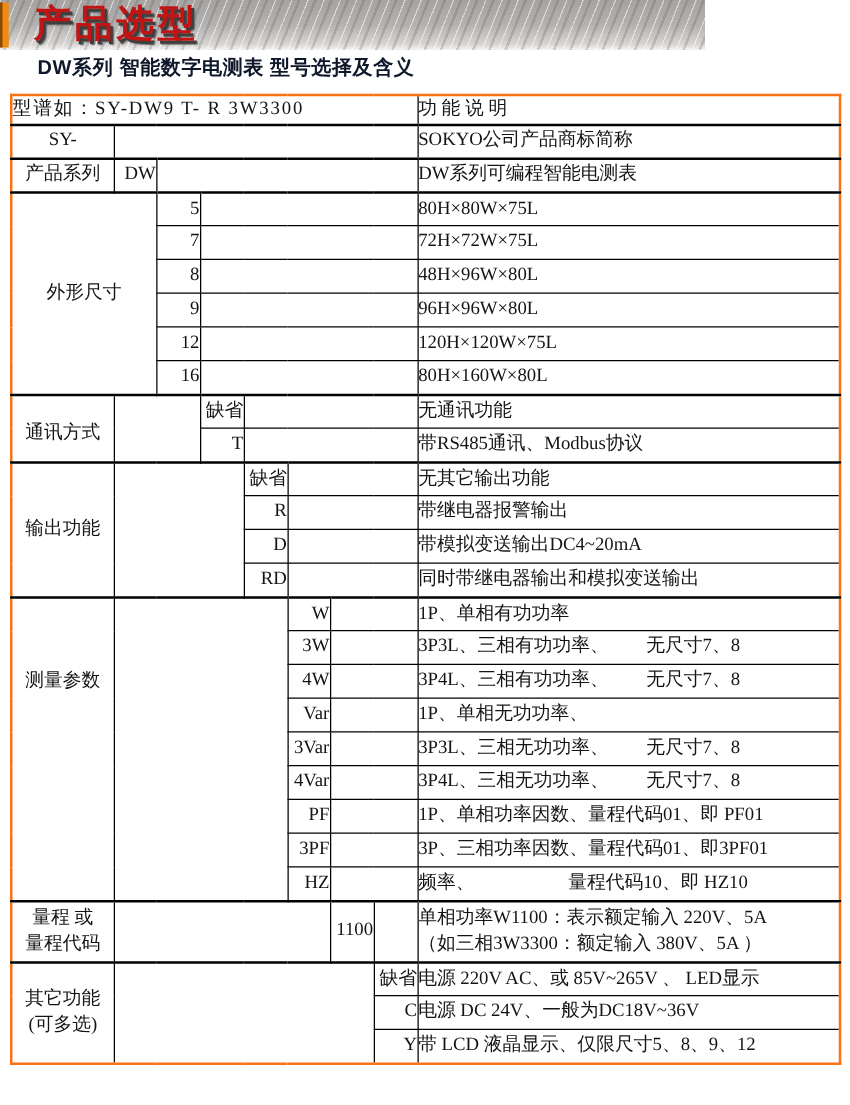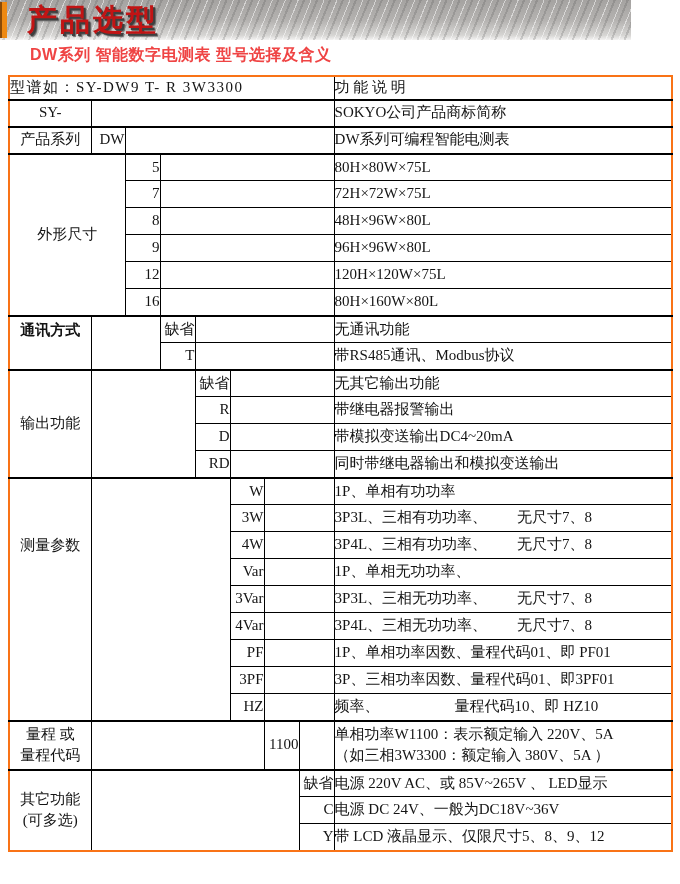--- a/index.html
+++ b/index.html
@@ -3,21 +3,21 @@
 <meta charset="utf-8">
 <style>
   html,body{margin:0;padding:0;}
   body{
     width:680px;height:884px;position:relative;overflow:hidden;
     background:#ffffff;
     font-family:"Liberation Serif","DejaVu Serif",serif;
   }
   
   .banner{
-    position:absolute;left:0;top:0;width:631px;height:40px;
+    position:absolute;left:0;top:0;width:564px;height:40px;
     background-color:#b2b0ae;
     background-image:
       repeating-linear-gradient(112deg,
         rgba(255,255,255,0.50) 0 1px,
         rgba(255,255,255,0)   1px 5px,
         rgba(70,70,70,0.20)   5px 7px,
         rgba(255,255,255,0)   7px 12px),
       linear-gradient(180deg,#a5a3a1 0%,#b4b2b0 50%,#d6d5d3 88%,#f4f3f2 100%);
   }
   .banner-bar{
@@ -27,21 +27,21 @@
   .banner-title{
     position:absolute;left:27px;top:1px;margin:0;
     font-family:"Liberation Sans","DejaVu Sans",sans-serif;
     font-size:30px;line-height:38px;font-weight:bold;
     color:#c21414;letter-spacing:3px;
     text-shadow:2px 2px 0 #3f3f3f,3px 3px 1px #6a6a6a;
   }
   .subtitle{
     position:absolute;left:30px;top:44px;margin:0;
     font-family:"Liberation Sans","DejaVu Sans",sans-serif;
-    font-size:16px;line-height:22px;font-weight:bold;color:#ef4444;
+    font-size:16px;line-height:22px;font-weight:bold;color:#0f172a;
     letter-spacing:0.5px;
   }
   
   .tablewrap{position:absolute;left:8px;top:75px;}
   table.tbl{
     border-collapse:collapse;table-layout:fixed;width:664px;
     border:2px solid #f97316;
   }
   .tbl td{
     border:1px solid #000;
@@ -49,21 +49,21 @@
     font-size:15px;line-height:1.45;color:#141414;
     padding:0;overflow:hidden;
   }
   .tbl tr{height:27px;}
   .tbl tr.hdr{height:21px;}
   .tbl tr.tall{height:49px;}
   .tbl tr.sec > td{border-top-width:2px;}
   .model{text-align:left;padding:0 0 0 12px;letter-spacing:1.5px;}
   .fh{text-align:center;}
   .lab{text-align:center;white-space:pre-line;}
-  .lab.top{vertical-align:top;padding-top:3px;font-weight:bold;}
+  .lab.top{vertical-align:top;padding-top:19px;}
   .lab.mp{vertical-align:top;padding-top:56px;}
   .code{text-align:right;padding:0 1px;}
   .sp{padding:0;}
   .desc{
     text-align:left;padding:0 6px 0 10px;
     border-left-width:2px;
     white-space:pre-wrap;
   }
 </style>
 </head>

